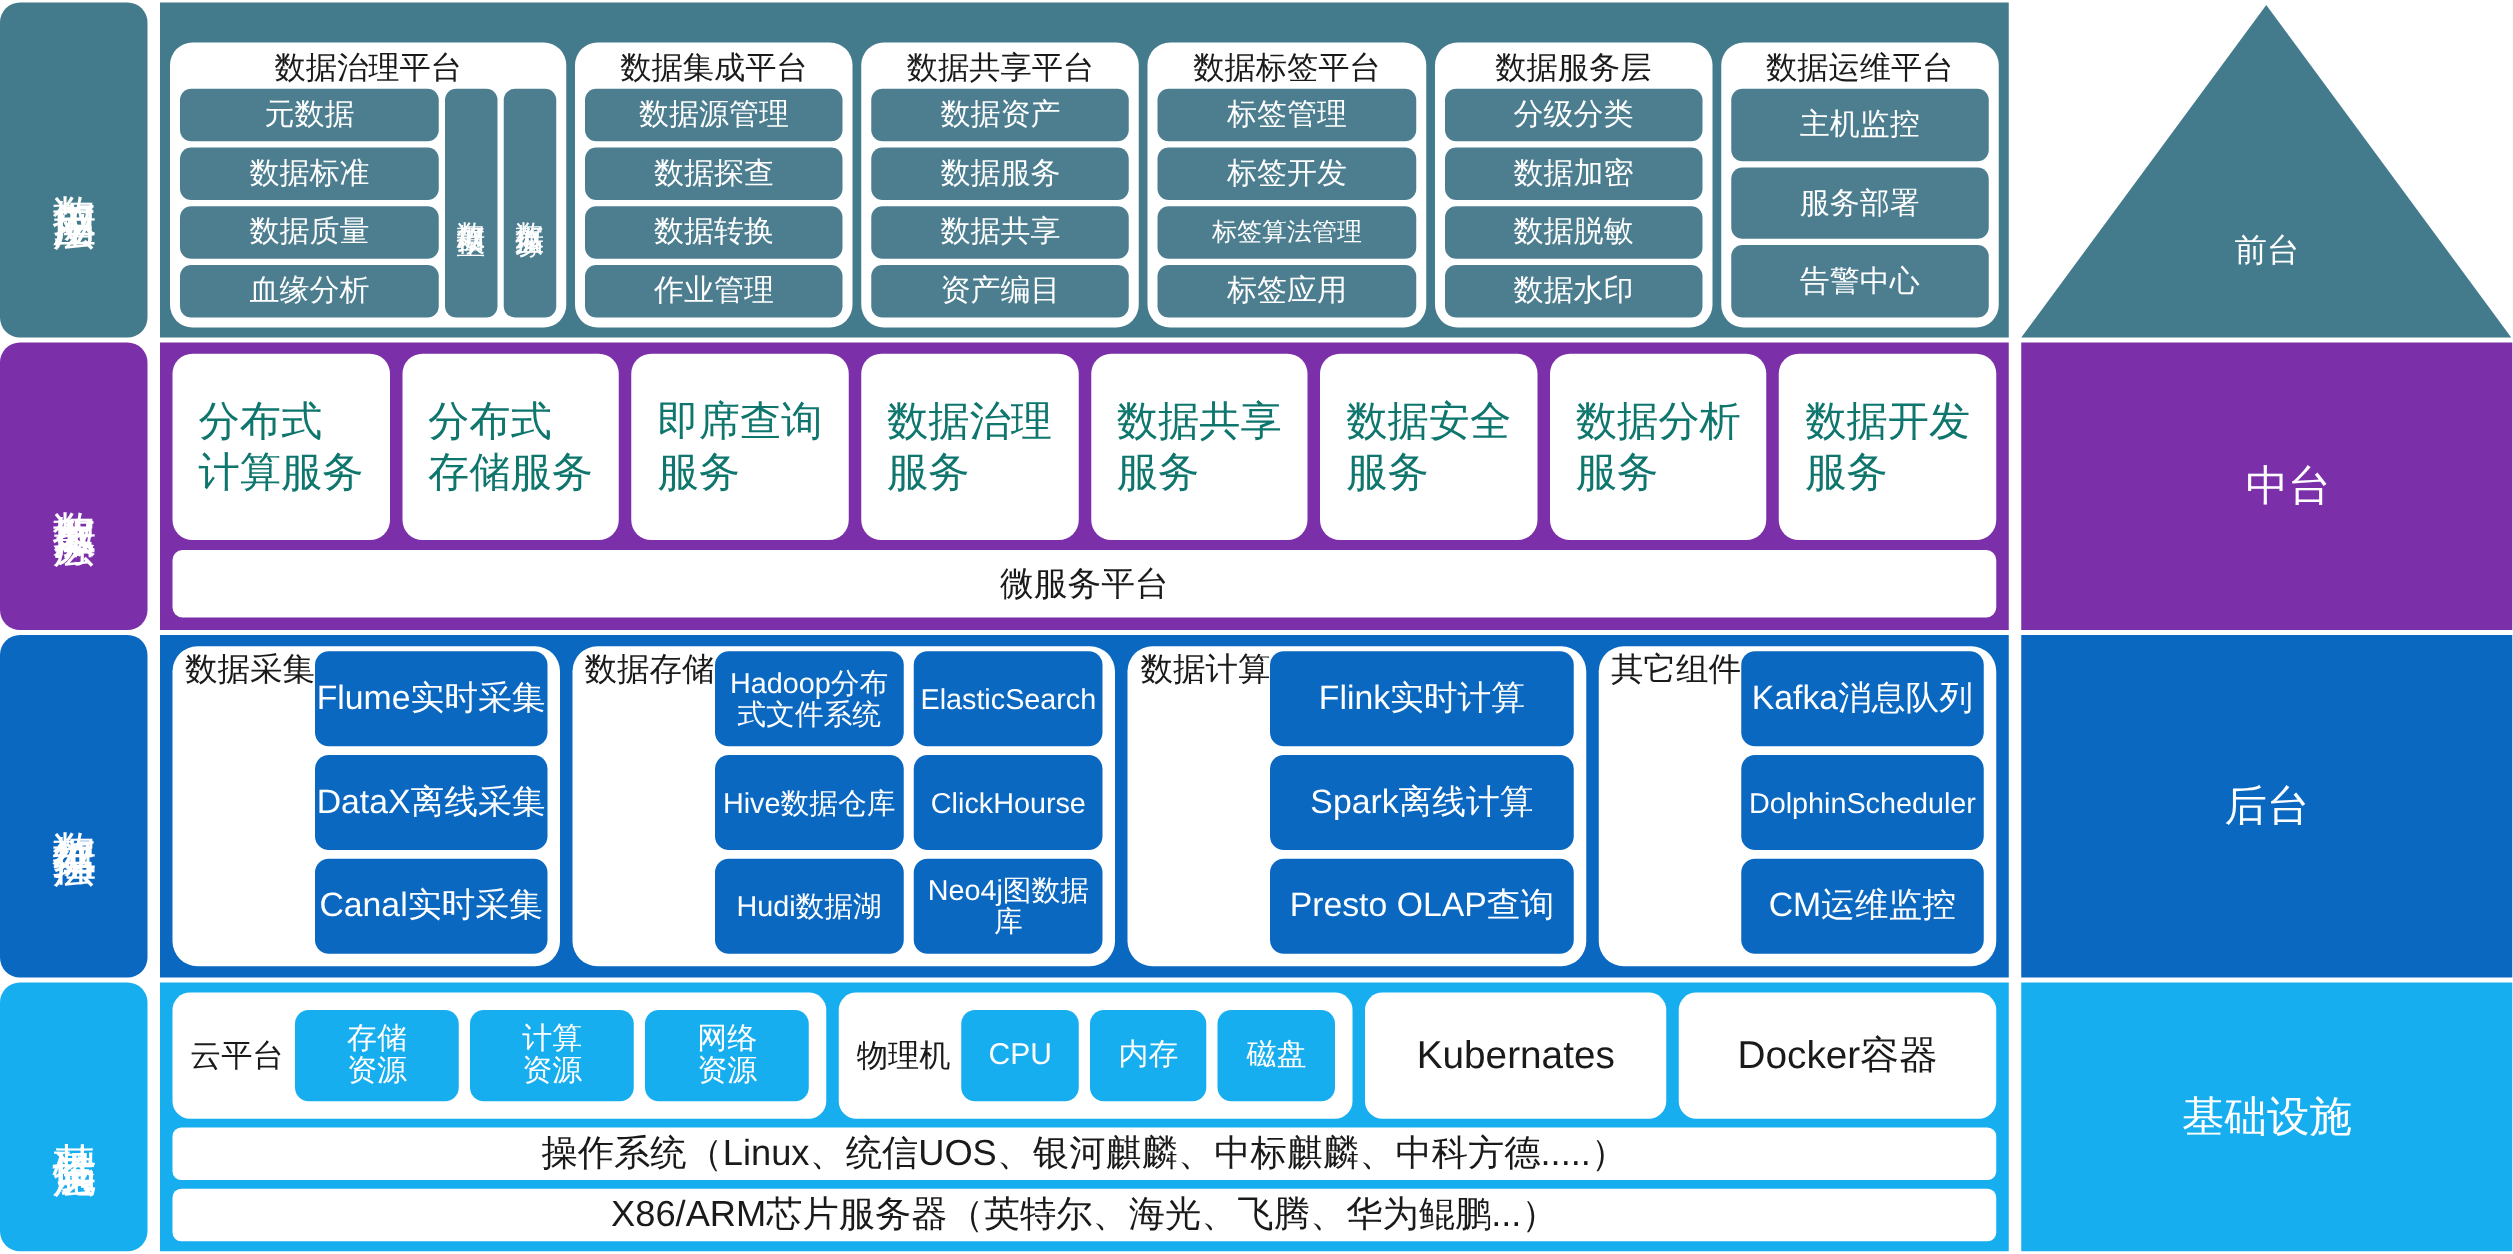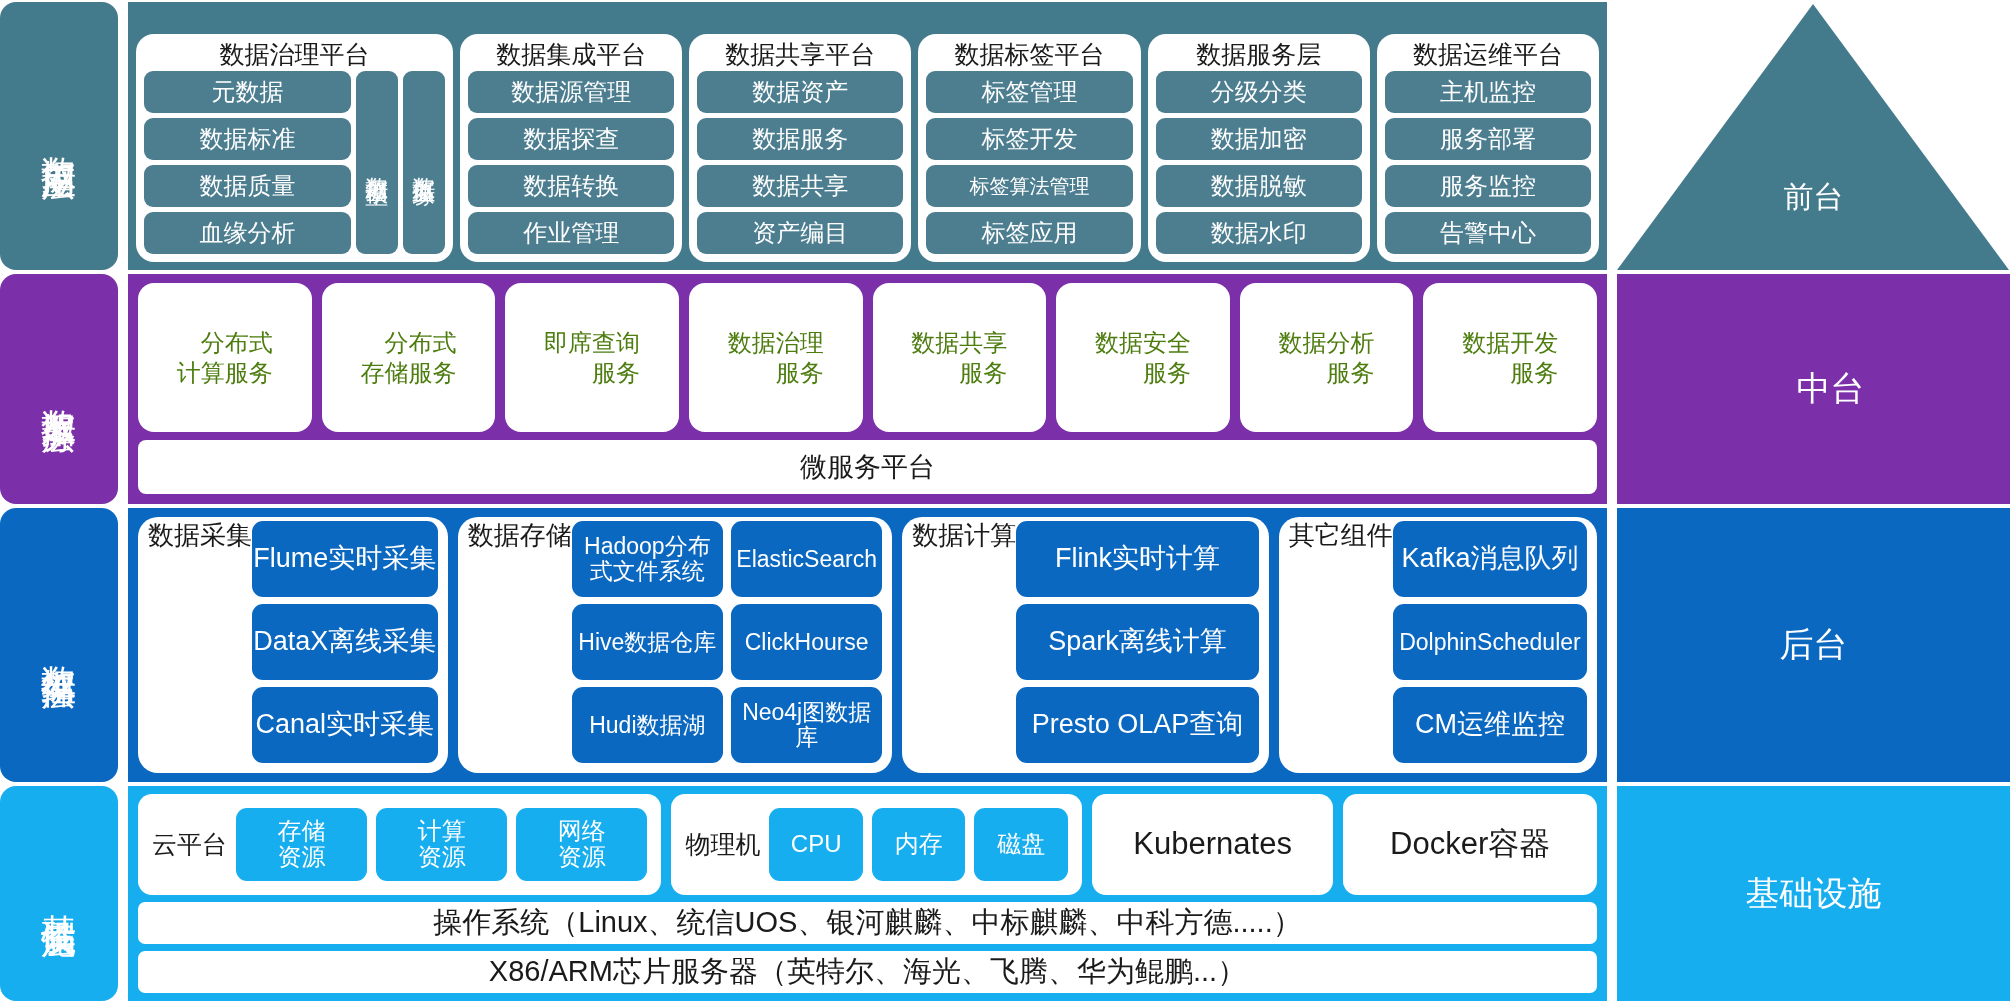--- a/index.html
+++ b/index.html
@@ -113,41 +113,41 @@
     border-bottom: 266px solid #447B8C;
     position: absolute;
     left: 0; bottom: 0;
   }
   .pyramid-text {
     position: absolute;
     left: 0; right: 0;
     bottom: 52px;
     text-align: center;
     color: #ffffff;
-    font-size: 30px;
+    font-size: 26px;
   }
 
   
   #layer-svc { top: 274px; height: 230px; }
   #layer-svc .layer-label { background: #7B2FA8; }
   #layer-svc .layer-body  { background: #7B2FA8; padding: 9px 10px 10px 10px; flex-direction: column; gap: 8px; }
   #layer-svc .layer-right { background: #7B2FA8; padding-left: 34px; }
 
   .svc-row { display: flex; gap: 10px; flex: 1 1 auto; min-height: 0; }
   .svc-card {
     background: #ffffff;
     border-radius: 16px;
     flex: 1 1 0;
     display: flex;
     align-items: center;
     justify-content: center;
-    text-align: right;
-    font-size: 24px;
+    text-align: left;
+    font-size: 33px;
     line-height: 1.22;
-    color: #4d7c0f;
+    color: #0f766e;
     white-space: pre-line;
     min-width: 0;
   }
   .svc-wide {
     background: #ffffff;
     border-radius: 8px;
     flex: 0 0 54px;
     display: flex;
     align-items: center;
     justify-content: center;
@@ -329,21 +329,20 @@
           </div>
         </div>
       </div>
 
       <div class="platform-card">
         <div class="platform-title">数据运维平台</div>
         <div class="platform-cols">
           <div class="platform-col">
             <div class="chip">主机监控</div>
             <div class="chip">服务部署</div>
-            <div class="chip">服务监控</div>
             <div class="chip">告警中心</div>
           </div>
         </div>
       </div>
 
     </div>
     <div class="layer-right">
       <div class="pyramid"></div>
       <div class="pyramid-text">前台</div>
     </div>

